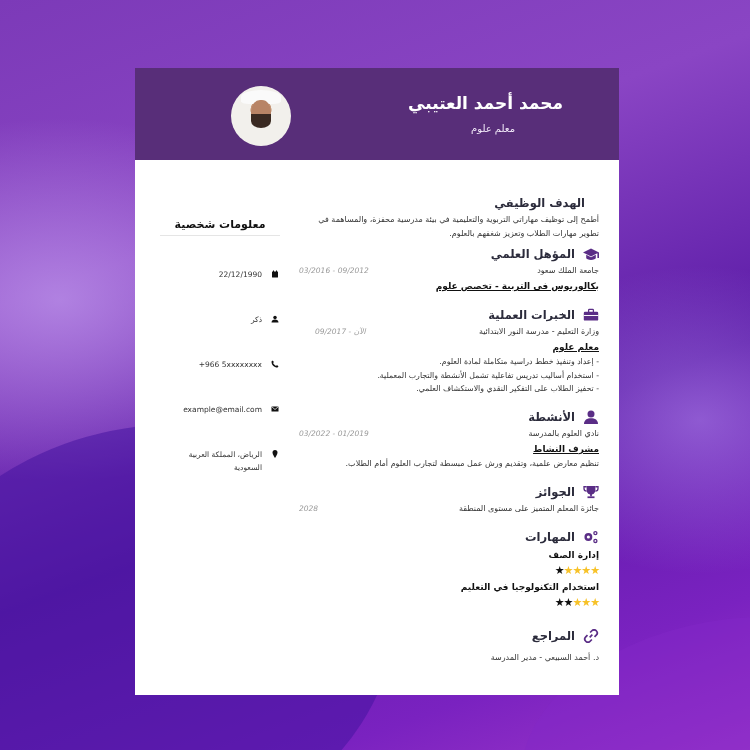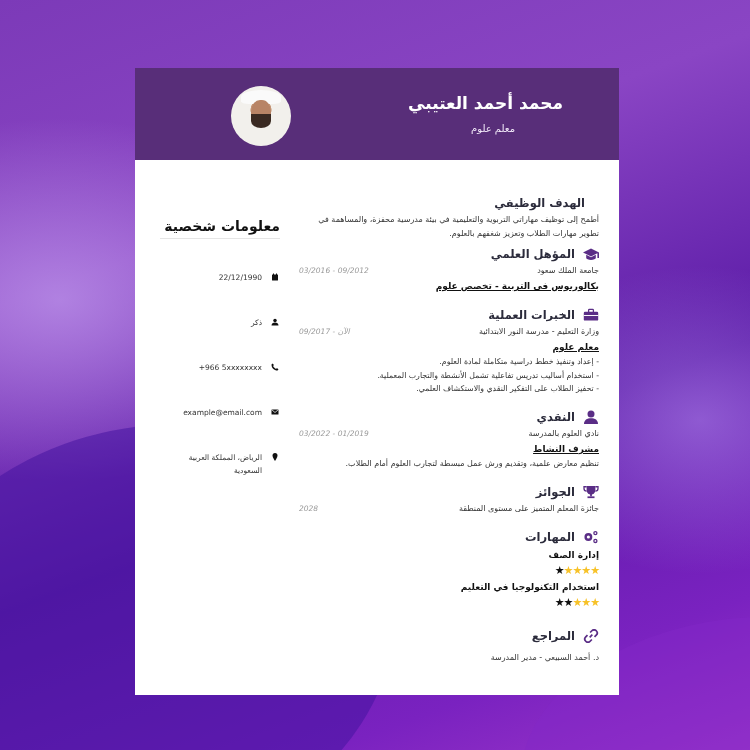--- a/index.html
+++ b/index.html
@@ -88,23 +88,24 @@
     .stars { font-size: 11px; line-height: 16px; letter-spacing: -1px; }
     .star-on { color: #f7c228; }
     .star-off { color: #111; }
 
     
     .side {
       position: absolute; left: 25px; top: 150px; width: 120px;
       direction: rtl; text-align: right;
     }
     .side-title {
-      font-size: 14px; font-weight: bold; color: #111;
+      font-size: 11px; font-weight: bold; color: #111;
       padding-bottom: 4px; border-bottom: 1px solid #e5e5e5;
       margin-bottom: 6px;
+      text-align: center;
     }
     .info-item { display: flex; align-items: flex-start; gap: 8px; font-size: 7.5px; color: #333; line-height: 13px; margin-bottom: 5px; margin-top: 32px; }
     .info-icon { width: 10px; flex: 0 0 10px; display: inline-flex; justify-content: center; padding-top: 2px; }
     .info-icon svg { width: 8px; height: 8px; fill: #111; }
     .ltr { direction: ltr; unicode-bidi: embed; }
   </style>
 </head>
 <body>
 
 <div class="wave1"></div>
@@ -207,37 +208,37 @@
           <svg viewBox="0 0 20 16">
               <rect x="1" y="4" width="18" height="11" rx="1.5"></rect>
               <rect x="7" y="1" width="6" height="4" rx="1" fill="none" stroke="#5a2d86" stroke-width="1.6"></rect>
               <rect x="1" y="8" width="18" height="1.2" fill="#fff"></rect>
             </svg>
         </span>
         <span>الخبرات العملية</span>
       </div>
       <div class="row">
         <span>وزارة التعليم - مدرسة النور الابتدائية</span>
-        <span class="date" style="direction:rtl;">الآن - 09/2017</span>
+        <span class="date" style="direction:rtl;margin-left:16px;">الآن - 09/2017</span>
       </div>
       <div class="bold-line">معلم علوم</div>
       <div class="bullet">- إعداد وتنفيذ خطط دراسية متكاملة لمادة العلوم.</div>
       <div class="bullet">- استخدام أساليب تدريس تفاعلية تشمل الأنشطة والتجارب المعملية.</div>
       <div class="bullet">- تحفيز الطلاب على التفكير النقدي والاستكشاف العلمي.</div>
     </div>
 
     <div class="section">
       <div class="sec-head">
         <span class="sec-icon">
           <svg viewBox="0 0 16 16">
               <circle cx="8" cy="4.5" r="4"></circle>
               <path d="M0 16c0-4.5 3.5-6.5 8-6.5s8 2 8 6.5z"></path>
             </svg>
         </span>
-        <span>النقدي</span>
+        <span>الأنشطة</span>
       </div>
       <div class="row">
         <span>نادي العلوم بالمدرسة</span>
         <span class="date">03/2022 - 01/2019</span>
       </div>
       <div class="bold-line">مشرف النشاط</div>
       <div class="para">تنظيم معارض علمية، وتقديم ورش عمل مبسطة لتجارب العلوم أمام الطلاب.</div>
     </div>
 
     <div class="section">

